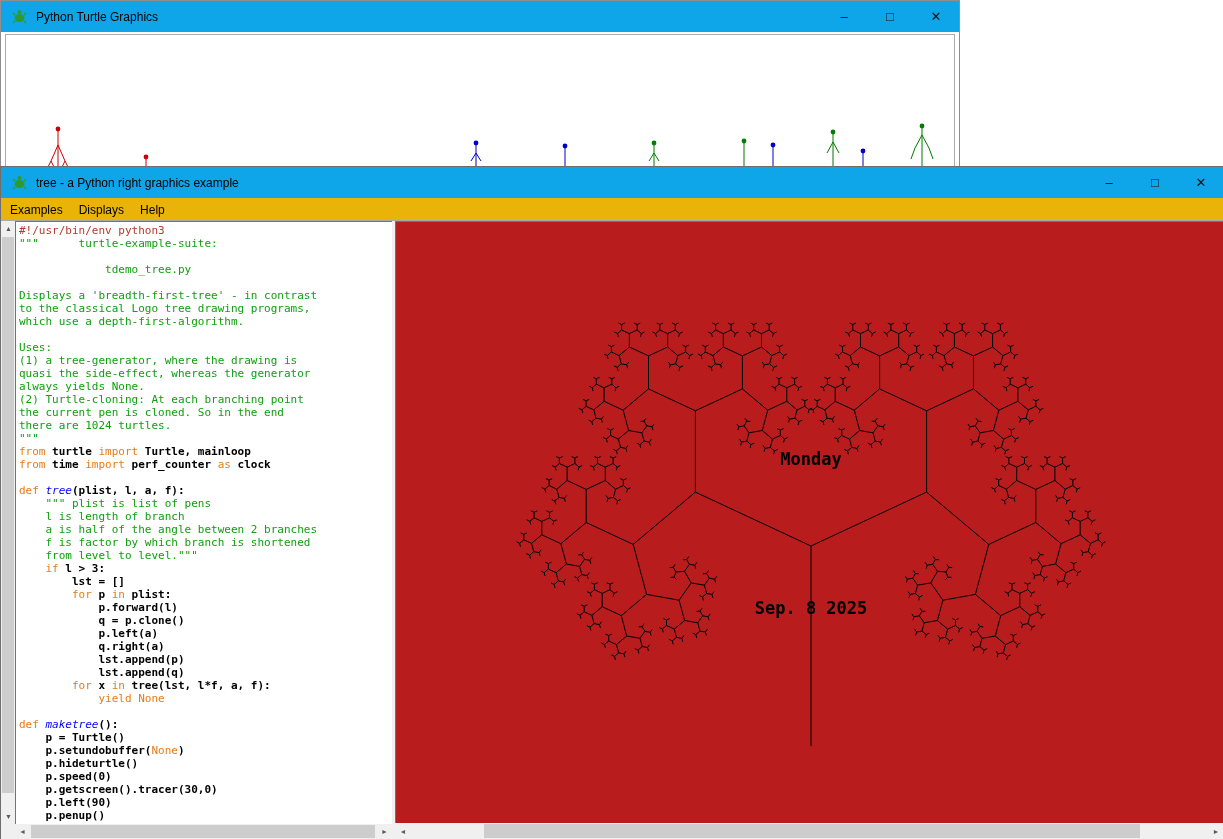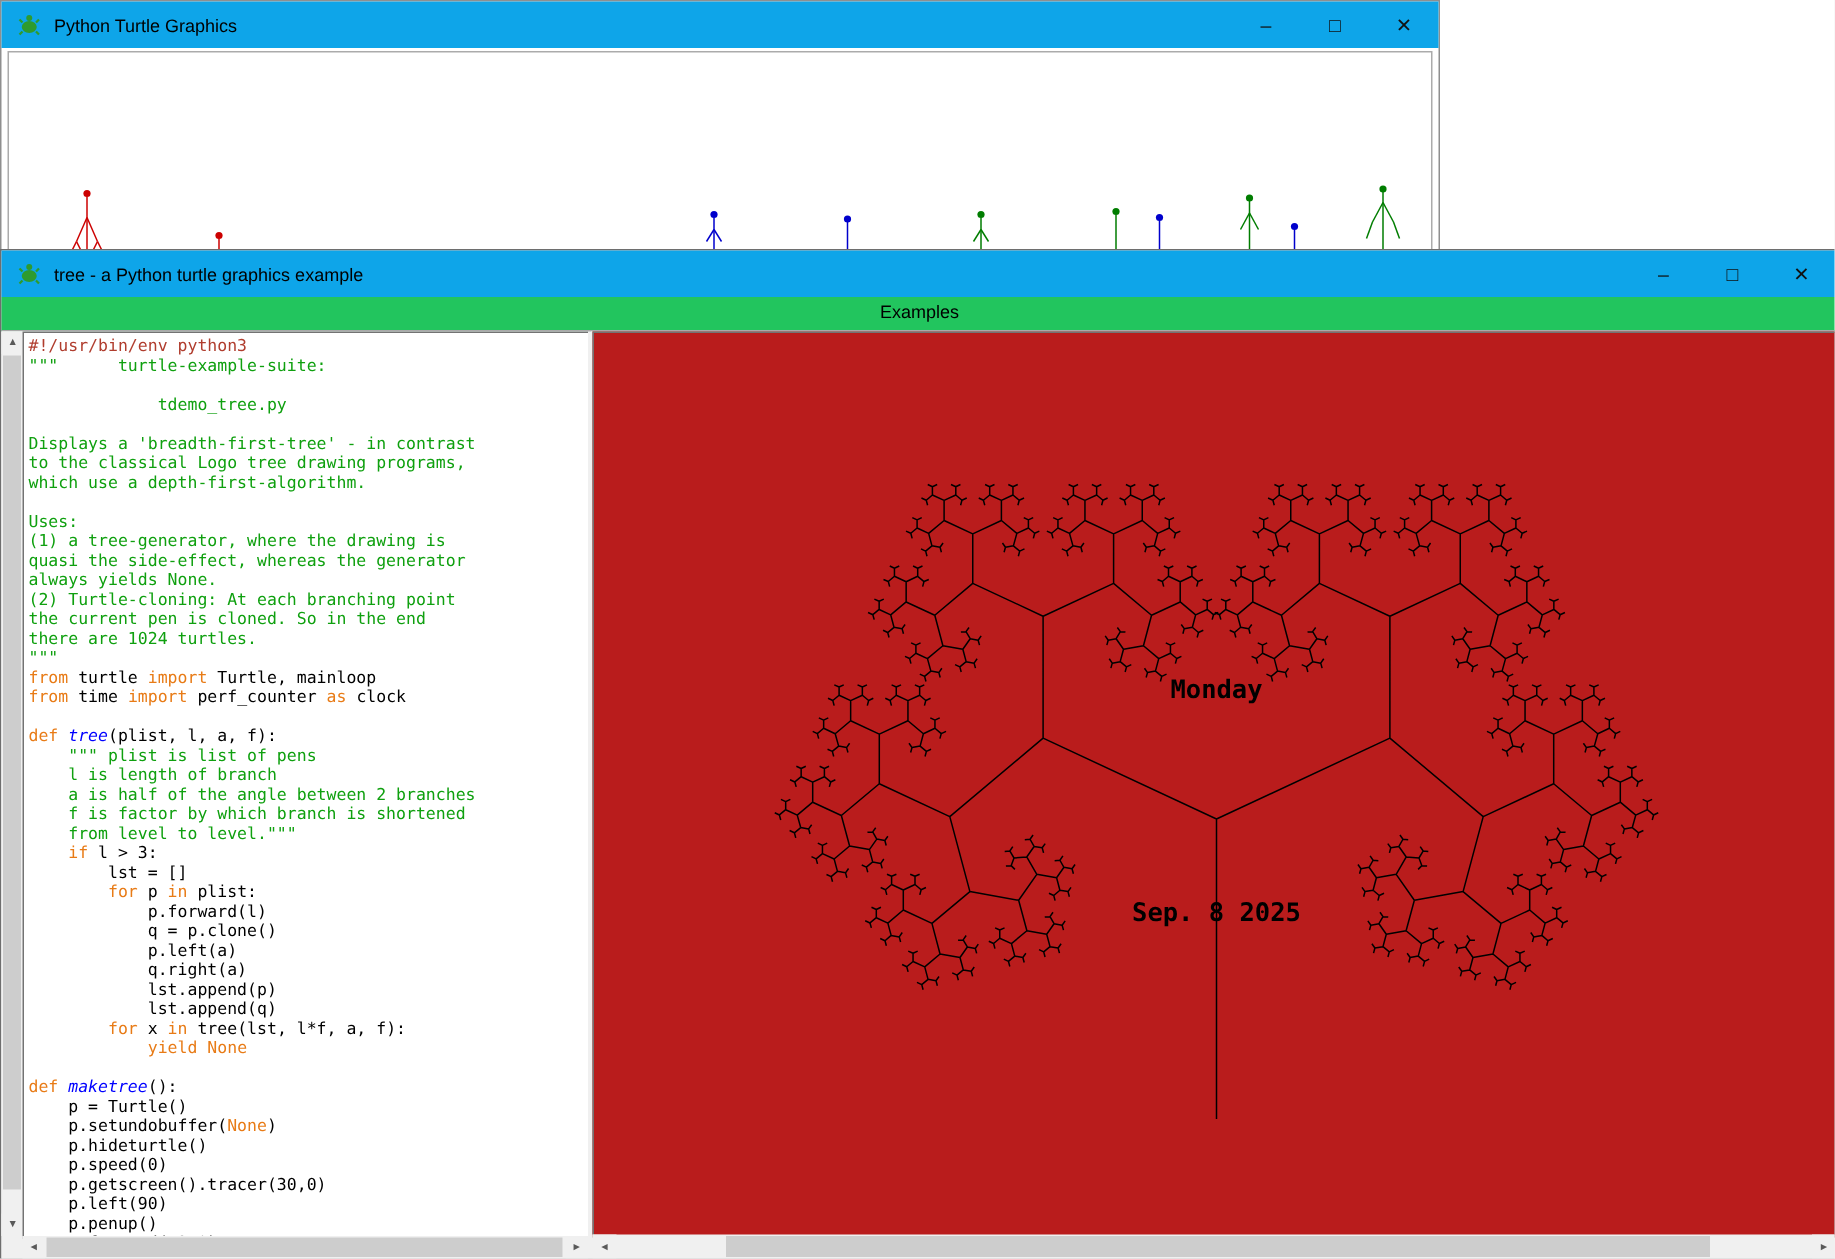--- a/index.html
+++ b/index.html
@@ -9,32 +9,32 @@
   #bg-window{left:0;top:0;width:958px;height:730px;border:1px solid #8f8f8f;}
   #fg-window{left:0;top:166px;width:1223px;height:672px;border:1px solid #6e6e6e;}
   .titlebar{position:relative;height:31px;display:flex;align-items:center;background:#0ea5e9;padding-left:10px;}
   .app-icon{width:17px;height:17px;display:inline-block;flex:0 0 auto;}
   .title{font-size:12px;margin-left:8px;white-space:nowrap;}
   .win-controls{position:absolute;right:0;top:0;height:100%;display:flex;}
   .win-btn{width:46px;height:100%;display:flex;align-items:center;justify-content:center;
            font-size:13px;color:#111;cursor:default;}
   .bg-canvas{position:absolute;left:4px;top:33px;width:948px;height:692px;background:#fff;border:1px solid #ababab;}
   #sprouts-svg{position:absolute;left:0;top:0;width:958px;height:730px;pointer-events:none;}
-  .menubar{height:22px;display:flex;align-items:center;background:#22c55e;padding-left:1px;
-           border-bottom:1px solid #a9a9a9;flex-direction:column;}
+  .menubar{height:22px;display:flex;align-items:flex-end;background:#eab308;padding-left:1px;
+           border-bottom:1px solid #a9a9a9;}
   .menu-item{font-size:12px;padding:3px 8px;}
   .content{position:absolute;left:0;top:54px;right:0;bottom:0;background:#f0f0f0;}
   
   .vscroll{position:absolute;left:0;top:0;width:14px;height:calc(100% - 15px);background:#f0f0f0;}
   .code-wrap{position:absolute;left:14px;top:0;width:377px;height:calc(100% - 15px);
              background:#fff;border:1px solid #737373;overflow:hidden;}
   #code-text{font-family:"DejaVu Sans Mono",monospace;font-size:11px;line-height:13px;
              white-space:pre;padding:2px 0 0 3px;}
   .code-line{height:13px;}
-  .tok-n{color:var(--tok-n,#000);}
+  .tok-n{color:var(--tok-n,#000);font-weight:bold;}
   .tok-c{color:var(--tok-c,#b03d2e);}
   .tok-s{color:var(--tok-s,#0fa00f);}
   .tok-k{color:var(--tok-k,#e87b16);}
   .tok-d{color:var(--tok-d,#0000ff);font-style:italic;}
   .code-hscroll{position:absolute;left:14px;bottom:0;width:377px;height:15px;background:#f0f0f0;}
   .sash{position:absolute;left:391px;top:0;width:3px;height:100%;background:#f0f0f0;}
   
   .canvas-wrap{position:absolute;left:394px;top:0;right:0;height:calc(100% - 16px);
                background:#b91c1c;border:1px solid #737373;overflow:hidden;}
   #canvas-svg{width:100%;height:100%;display:block;}
@@ -122,32 +122,32 @@
     <span class="app-icon">
       <svg width="17" height="17" viewBox="0 0 17 17">
         <ellipse cx="8.5" cy="10" rx="5" ry="4" fill="#2e9b2e"></ellipse>
         <circle cx="8.5" cy="4" r="2" fill="#2e9b2e"></circle>
         <line x1="4" y1="7" x2="2" y2="5" stroke="#2e9b2e" stroke-width="1.5"></line>
         <line x1="13" y1="7" x2="15" y2="5" stroke="#2e9b2e" stroke-width="1.5"></line>
         <line x1="4" y1="13" x2="2" y2="15" stroke="#2e9b2e" stroke-width="1.5"></line>
         <line x1="13" y1="13" x2="15" y2="15" stroke="#2e9b2e" stroke-width="1.5"></line>
       </svg>
     </span>
-    <span class="title">tree - a Python turtle graphics example</span>
+    <span class="title">tree - a Python right graphics example</span>
     <div class="win-controls">
       <span class="win-btn">–</span>
       <span class="win-btn">□</span>
       <span class="win-btn">✕</span>
     </div>
   </div>
 
   <div class="menubar">
     <span class="menu-item">Examples</span>
     <span class="menu-item">Displays</span>
-    <span class="menu-item">Logo</span>
+    <span class="menu-item">Help</span>
   </div>
 
   <div class="content">
 
     <div class="vscroll">
       <div class="sb-btn up">▲</div>
       <div class="sb-thumb"></div>
       <div class="sb-btn down">▼</div>
     </div>
 

